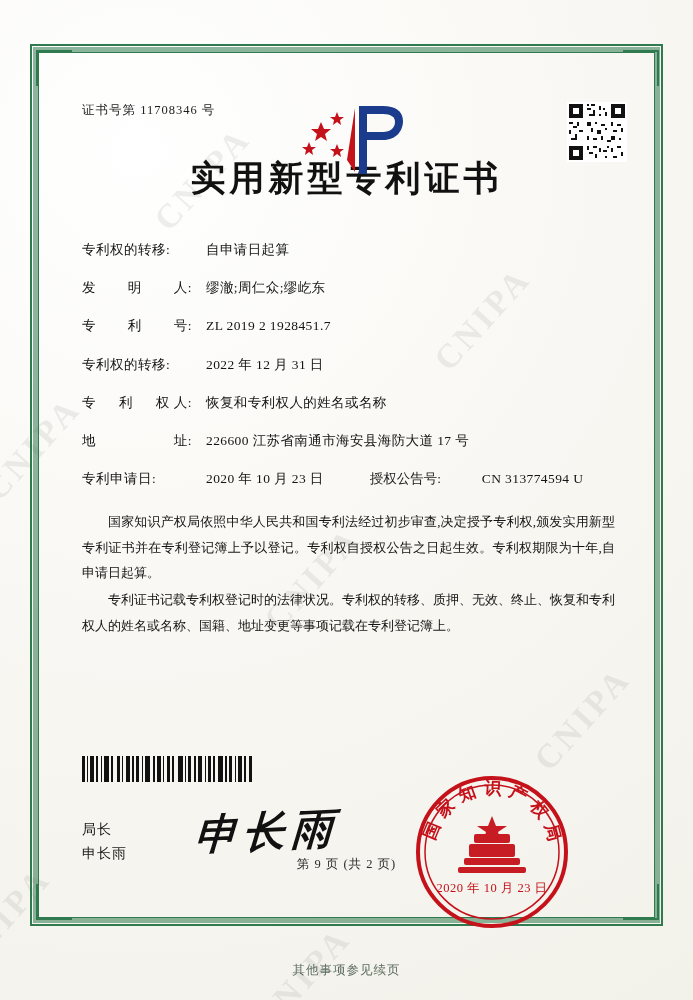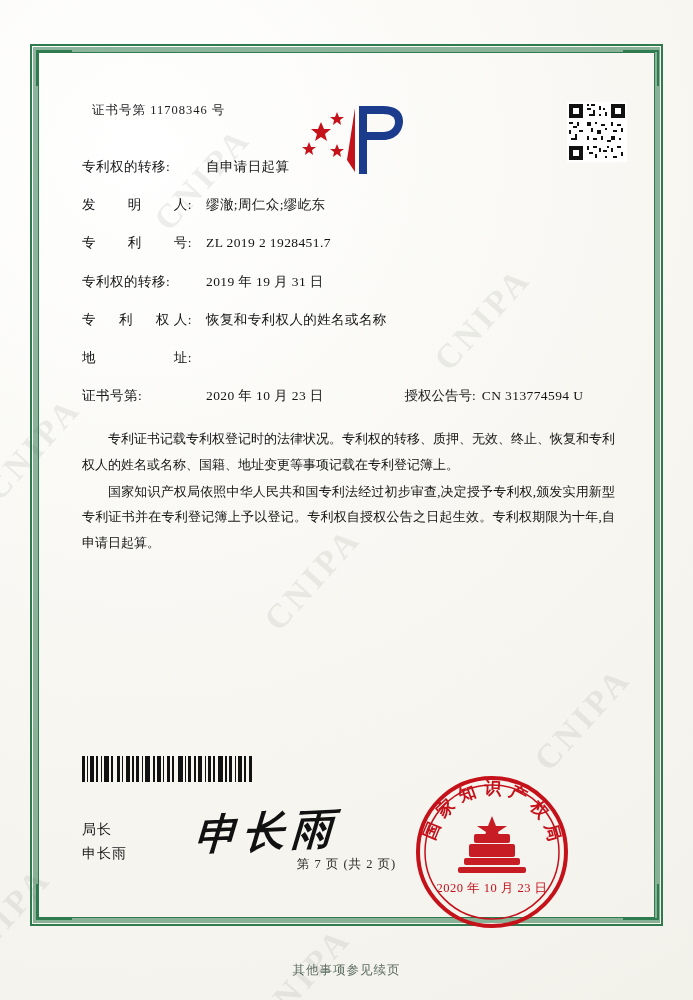--- a/index.html
+++ b/index.html
@@ -89,21 +89,21 @@
     left: 60px; top: 80px;
     width: 573px;
     height: 810px;
   }
 
   .cert-no {
     font-size: 12.5px;
     letter-spacing: 1px;
     color: #1c1c1c;
     margin-top: 22px;
-    margin-left: 32px;
+    margin-left: 22px;
   }
 
   
   .logo {
     position: absolute;
     left: 237px; top: 20px;
     width: 110px; height: 80px;
   }
   .logo svg { display: block; }
 
@@ -151,21 +151,21 @@
   }
   .fval {
     color: #141414;
     letter-spacing: 0.4px;
   }
   .frow.two .second-label {
     width: 112px;
     flex: 0 0 112px;
     margin-left: 46px;
     display: flex;
-    justify-content: flex-end;
+    justify-content: flex-start;
     padding-right: 6px;
     box-sizing: border-box;
   }
 
   .para {
     margin-left: 22px;
     margin-right: 18px;
     font-size: 13px;
     line-height: 1.95;
     text-align: justify;
@@ -342,20 +342,21 @@
           <rect x="20" y="22" width="1" height="1"></rect>
             <rect x="22" y="23" width="1" height="2"></rect>
           <rect x="25" y="22" width="2" height="1"></rect>
             <rect x="27" y="25" width="1" height="2"></rect>
           <rect x="23" y="27" width="2" height="1"></rect>
             <rect x="19" y="27" width="1" height="1"></rect>
         </g>
       </svg>
     </div>
 
+    <div class="title">实用新型专利证书</div>
 
     <div class="fields">
 
       <div class="frow">
         <div class="flabel">专利权的转移:</div>
         <div class="fval">自申请日起算</div>
       </div>
 
       <div class="frow">
         <div class="flabel spaced">
@@ -370,53 +371,54 @@
         <div class="flabel spaced">
           <span>专</span>
           <span>利</span>
           <span>号:</span>
         </div>
         <div class="fval">ZL 2019 2 1928451.7</div>
       </div>
 
       <div class="frow">
         <div class="flabel">专利权的转移:</div>
-        <div class="fval">2019 年 19 月 31 日</div>
+        <div class="fval">2022 年 12 月 31 日</div>
       </div>
 
       <div class="frow">
         <div class="flabel spaced">
           <span>专</span>
           <span>利</span>
           <span>权 人:</span>
         </div>
         <div class="fval">恢复和专利权人的姓名或名称</div>
       </div>
 
       <div class="frow">
         <div class="flabel spaced">
           <span>地</span>
           <span></span>
           <span>址:</span>
         </div>
+        <div class="fval">226600 江苏省南通市海安县海防大道 17 号</div>
       </div>
 
       <div class="frow two">
-        <div class="flabel">证书号第:</div>
+        <div class="flabel">专利申请日:</div>
         <div class="fval">2020 年 10 月 23 日</div>
         <div class="second-label">
           <span>授权公告号:</span>
         </div>
         <div class="fval">CN 313774594 U</div>
       </div>
 
     </div>
 
+    <div class="para">国家知识产权局依照中华人民共和国专利法经过初步审查,决定授予专利权,颁发实用新型专利证书并在专利登记簿上予以登记。专利权自授权公告之日起生效。专利权期限为十年,自申请日起算。</div>
     <div class="para">专利证书记载专利权登记时的法律状况。专利权的转移、质押、无效、终止、恢复和专利权人的姓名或名称、国籍、地址变更等事项记载在专利登记簿上。</div>
-    <div class="para">国家知识产权局依照中华人民共和国专利法经过初步审查,决定授予专利权,颁发实用新型专利证书并在专利登记簿上予以登记。专利权自授权公告之日起生效。专利权期限为十年,自申请日起算。</div>
 
     <div class="barcode">
       <i style="width:3px"></i>
         <i style="width:2px;background:transparent"></i>
       <i style="width:1px"></i>
         <i style="width:2px;background:transparent"></i>
       <i style="width:4px"></i>
         <i style="width:2px;background:transparent"></i>
       <i style="width:2px"></i>
         <i style="width:3px;background:transparent"></i>
@@ -505,16 +507,16 @@
         </defs>
         <text font-family="'Liberation Serif', serif" font-size="17" font-weight="700" fill="#c5111a" letter-spacing="7">
           <textPath href="#arcTop" startOffset="6%">国家知识产权局</textPath>
         </text>
       </svg>
     </div>
     <div class="seal-date">2020 年 10 月 23 日</div>
 
   </div>
 
-  <div class="page-num">第 7 页 (共 2 页)</div>
+  <div class="page-num">第 9 页 (共 2 页)</div>
   <div class="footer-note">其他事项参见续页</div>
 
 </div>
 
 </body></html>

